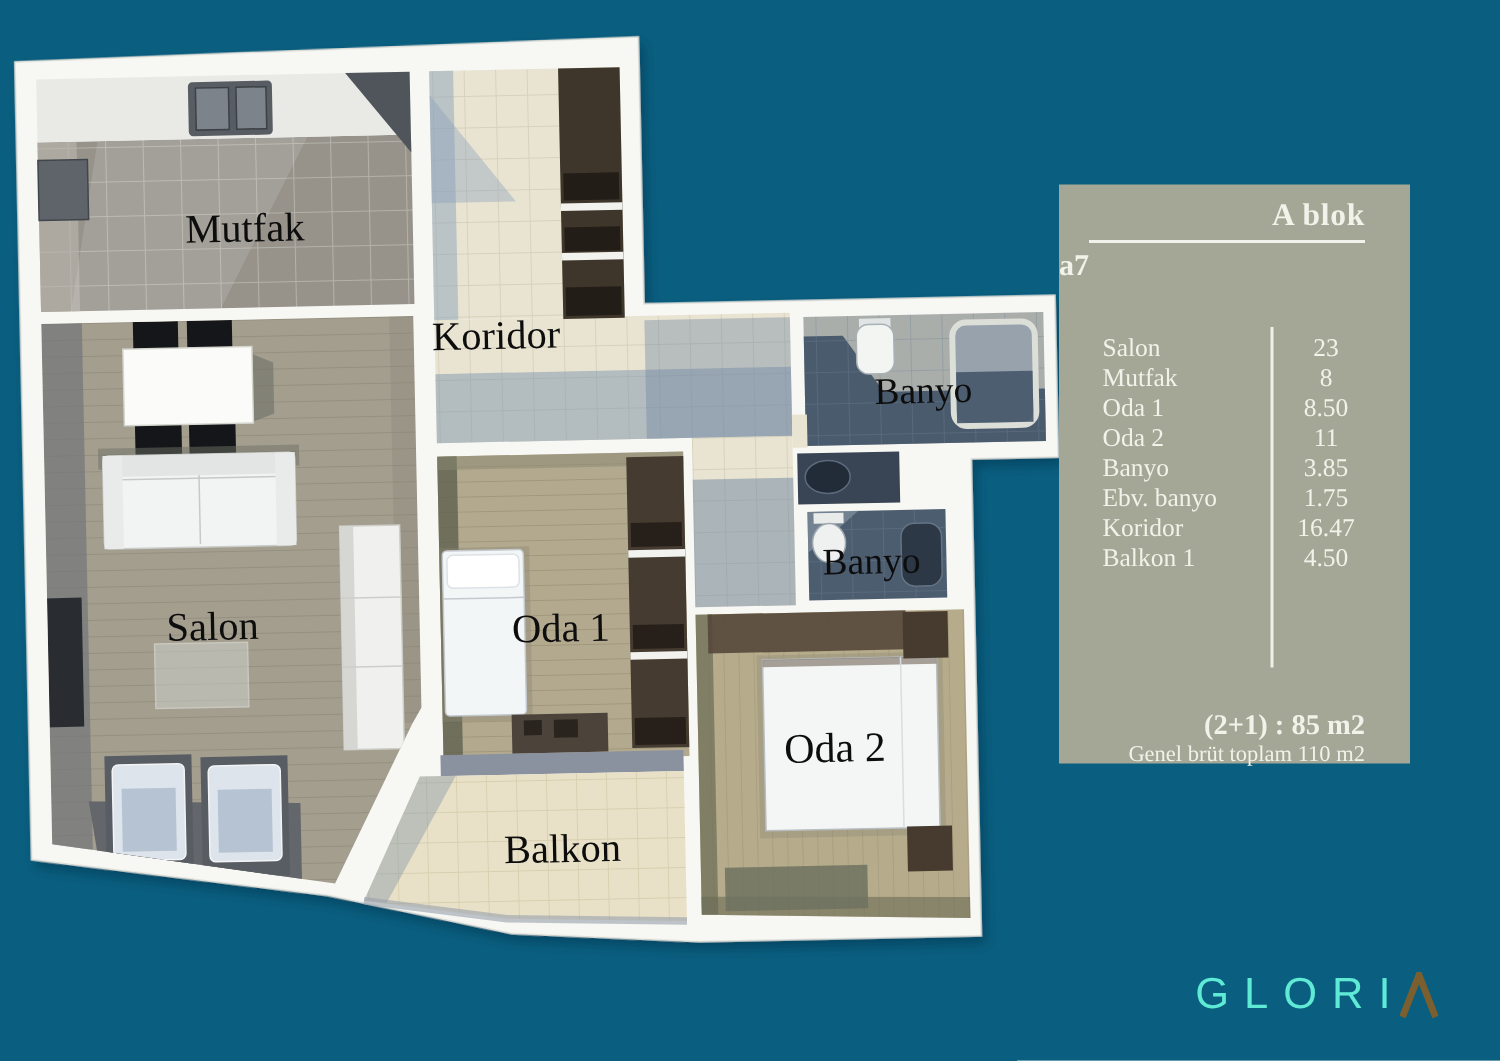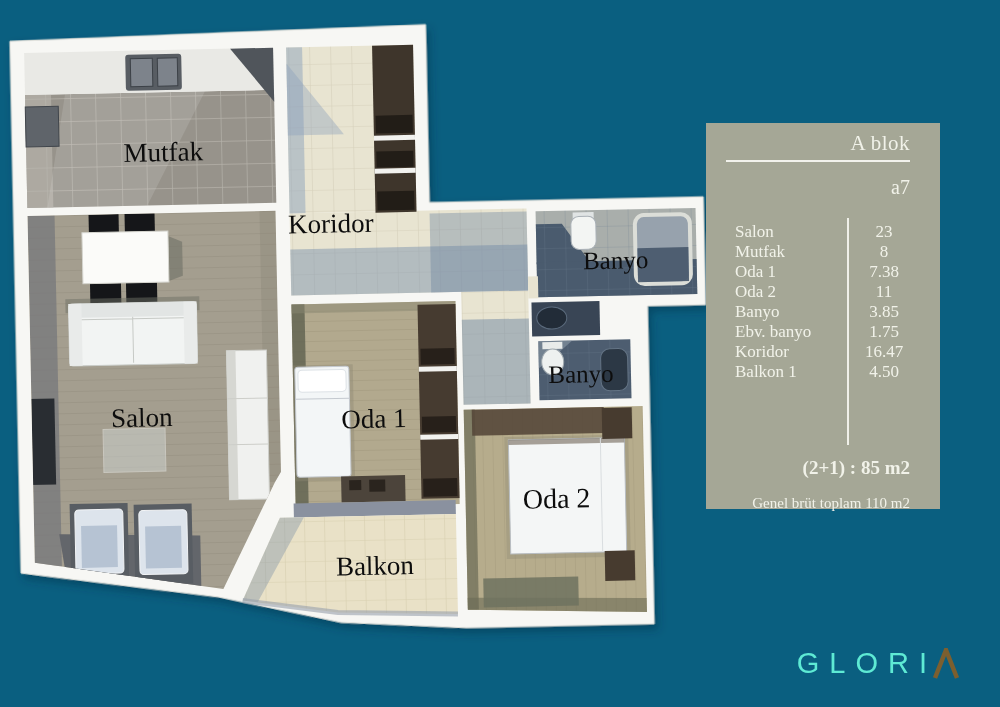--- a/index.html
+++ b/index.html
@@ -13,39 +13,39 @@
     font-family:"Liberation Serif","DejaVu Serif",serif;
     fill:#0d0d0d;
   }
   
   .panel{
     position:absolute;left:706px;top:123px;width:234px;height:386px;
     background:#a5a796;color:#f1f2e9;
   }
   .panel-title{
     padding:8px 30px 0 0;text-align:right;
-    font-size:21px;font-weight:normal;letter-spacing:.5px;
+    font-size:21px;font-weight:bold;letter-spacing:.5px;
   }
   .panel-rule{
     height:1.5px;background:#f2f2ec;margin:4px 30px 0 20px;
   }
   .panel-code{
-    padding:14px 30px 0 0;text-align:right;
-    font-size:20px;font-weight:normal;
+    padding:4px 30px 0 0;
+    font-size:20px;font-weight:bold;
   }
   .panel-rows{position:absolute;left:0;top:99px;width:100%;}
   .panel-row{display:flex;height:20px;line-height:20px;font-size:17px;}
   .panel-row .lbl{flex:1;padding-left:29px;}
   .panel-row .val{width:74px;margin-right:19px;text-align:center;padding-left:19px;}
   .panel-divider{
     position:absolute;left:141px;top:95px;width:1.5px;height:227px;
     background:rgba(246,246,240,.92);
   }
   .panel-sum-bold{
-    position:absolute;top:334px;right:30px;
+    position:absolute;top:350px;right:30px;
     font-size:19px;font-weight:bold;
   }
   .panel-sum-small{
     position:absolute;top:372px;right:30px;font-size:15px;
   }
   
   .logo{
     position:absolute;top:647px;right:37px;height:32px;
     font-family:"Liberation Sans","DejaVu Sans",sans-serif;
     font-size:29px;font-weight:400;color:#5eead4;
@@ -255,21 +255,21 @@
       <div class="panel-row">
         <span class="lbl">Salon</span>
         <span class="val">23</span>
       </div>
       <div class="panel-row">
         <span class="lbl">Mutfak</span>
         <span class="val">8</span>
       </div>
       <div class="panel-row">
         <span class="lbl">Oda 1</span>
-        <span class="val">7.38</span>
+        <span class="val">8.50</span>
       </div>
       <div class="panel-row">
         <span class="lbl">Oda 2</span>
         <span class="val">11</span>
       </div>
       <div class="panel-row">
         <span class="lbl">Banyo</span>
         <span class="val">3.85</span>
       </div>
       <div class="panel-row">

